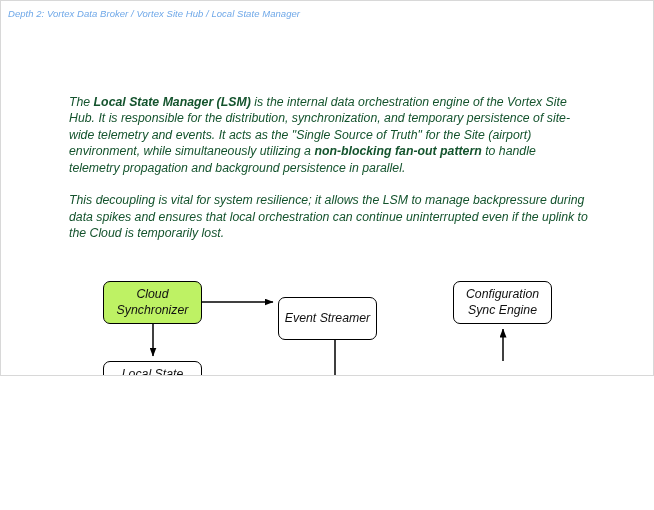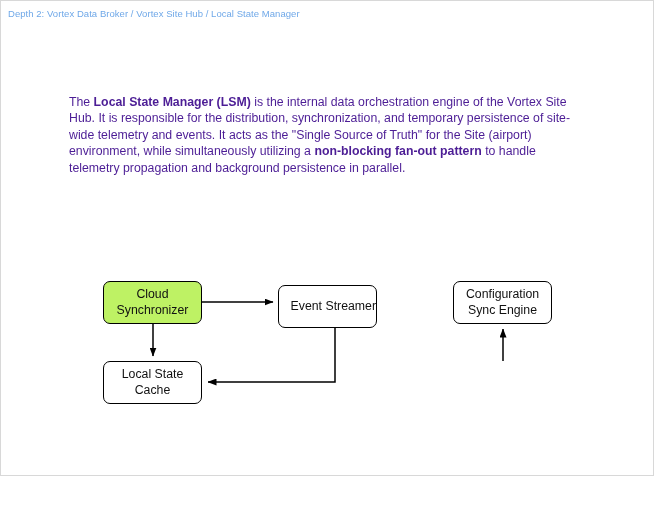--- a/index.html
+++ b/index.html
@@ -6,44 +6,45 @@
     margin: 0;
     padding: 0;
     background: #ffffff;
   }
   body {
     font-family: "Liberation Sans", sans-serif;
   }
   .page {
     position: relative;
     width: 654px;
-    height: 476px;
+    height: 376px;
     background: #ffffff;
     border: 1px solid #d8d8d8;
     box-sizing: border-box;
     overflow: hidden;
+    font-style: italic;
   }
   .breadcrumb {
     position: absolute;
     left: 7px;
     top: 7px;
     font-size: 9.5px;
     line-height: 12px;
     color: #6fa8e8;
     white-space: nowrap;
     letter-spacing: 0.05px;
   }
   .body-copy {
     position: absolute;
     left: 68px;
     top: 93px;
     width: 520px;
     font-size: 12.3px;
     line-height: 16.4px;
-    color: #4c1d95;
+    color: #14532d;
   }
   .body-copy p {
     margin: 0;
   }
   .body-copy p.second {
     margin-top: 16.4px;
   }
   .body-copy b {
     font-weight: bold;
   }
@@ -80,40 +81,41 @@
 </style>
 </head>
 <body>
 
 <div class="page">
 
   <div class="breadcrumb" style="color: rgb(111, 168, 232);">Depth 2: Vortex Data Broker / Vortex Site Hub / Local State Manager</div>
 
   <div class="body-copy">
     <p class="first"><span>The </span><b>Local State Manager (LSM)</b><span> is the internal data orchestration engine of the Vortex Site Hub. It is responsible for the distribution, synchronization, and temporary persistence of site-wide telemetry and events. It acts as the "Single Source of Truth" for the Site (airport) environment, while simultaneously utilizing a </span><b>non-blocking fan-out pattern</b><span> to handle telemetry propagation and background persistence in parallel.</span></p>
+    <p class="second"><span>This decoupling is vital for system resilience; it allows the LSM to manage backpressure during data spikes and ensures that local orchestration can continue uninterrupted even if the uplink to the Cloud is temporarily lost.</span></p>
   </div>
 
   <div class="diagram">
     <svg class="edge-layer" viewBox="0 0 654 510">
       <defs>
         <marker id="arrowhead" markerWidth="9" markerHeight="7" refX="8.5" refY="3.5" orient="auto" markerUnits="userSpaceOnUse">
           <polygon points="0 0, 9 3.5, 0 7" fill="#000000"></polygon>
         </marker>
       </defs>
       <path d="M 201 301 L 272 301" stroke="#000000" stroke-width="1.5" fill="none" marker-end="url(#arrowhead)"></path>
       <path d="M 152 323 L 152 355" stroke="#000000" stroke-width="1.5" fill="none" marker-end="url(#arrowhead)"></path>
       <path d="M 334 323 L 334 381 L 207 381" stroke="#000000" stroke-width="1.5" fill="none" marker-end="url(#arrowhead)"></path>
       <path d="M 502 360 L 502 328" stroke="#000000" stroke-width="1.5" fill="none" marker-end="url(#arrowhead)"></path>
     </svg>
 
     <div class="node" style="left: 102px; top: 280px; width: 99px; height: 43px; border-color: rgb(0, 0, 0); background: #bef264;">
       <span>Cloud
 Synchronizer</span>
     </div>
-    <div class="node" style="left: 277px; top: 284px; width: 99px; height: 43px; border-color: rgb(0, 0, 0); background: rgb(255, 255, 255); justify-content: flex-end;">
+    <div class="node" style="left: 277px; top: 296px; width: 99px; height: 43px; border-color: rgb(0, 0, 0); background: rgb(255, 255, 255);">
       <span>Event Streamer</span>
     </div>
     <div class="node" style="left: 102px; top: 360px; width: 99px; height: 43px; border-color: rgb(0, 0, 0); background: rgb(255, 255, 255);">
       <span>Local State
 Cache</span>
     </div>
     <div class="node" style="left: 452px; top: 280px; width: 99px; height: 43px; border-color: rgb(0, 0, 0); background: rgb(255, 255, 255);">
       <span>Configuration
 Sync Engine</span>
     </div>

